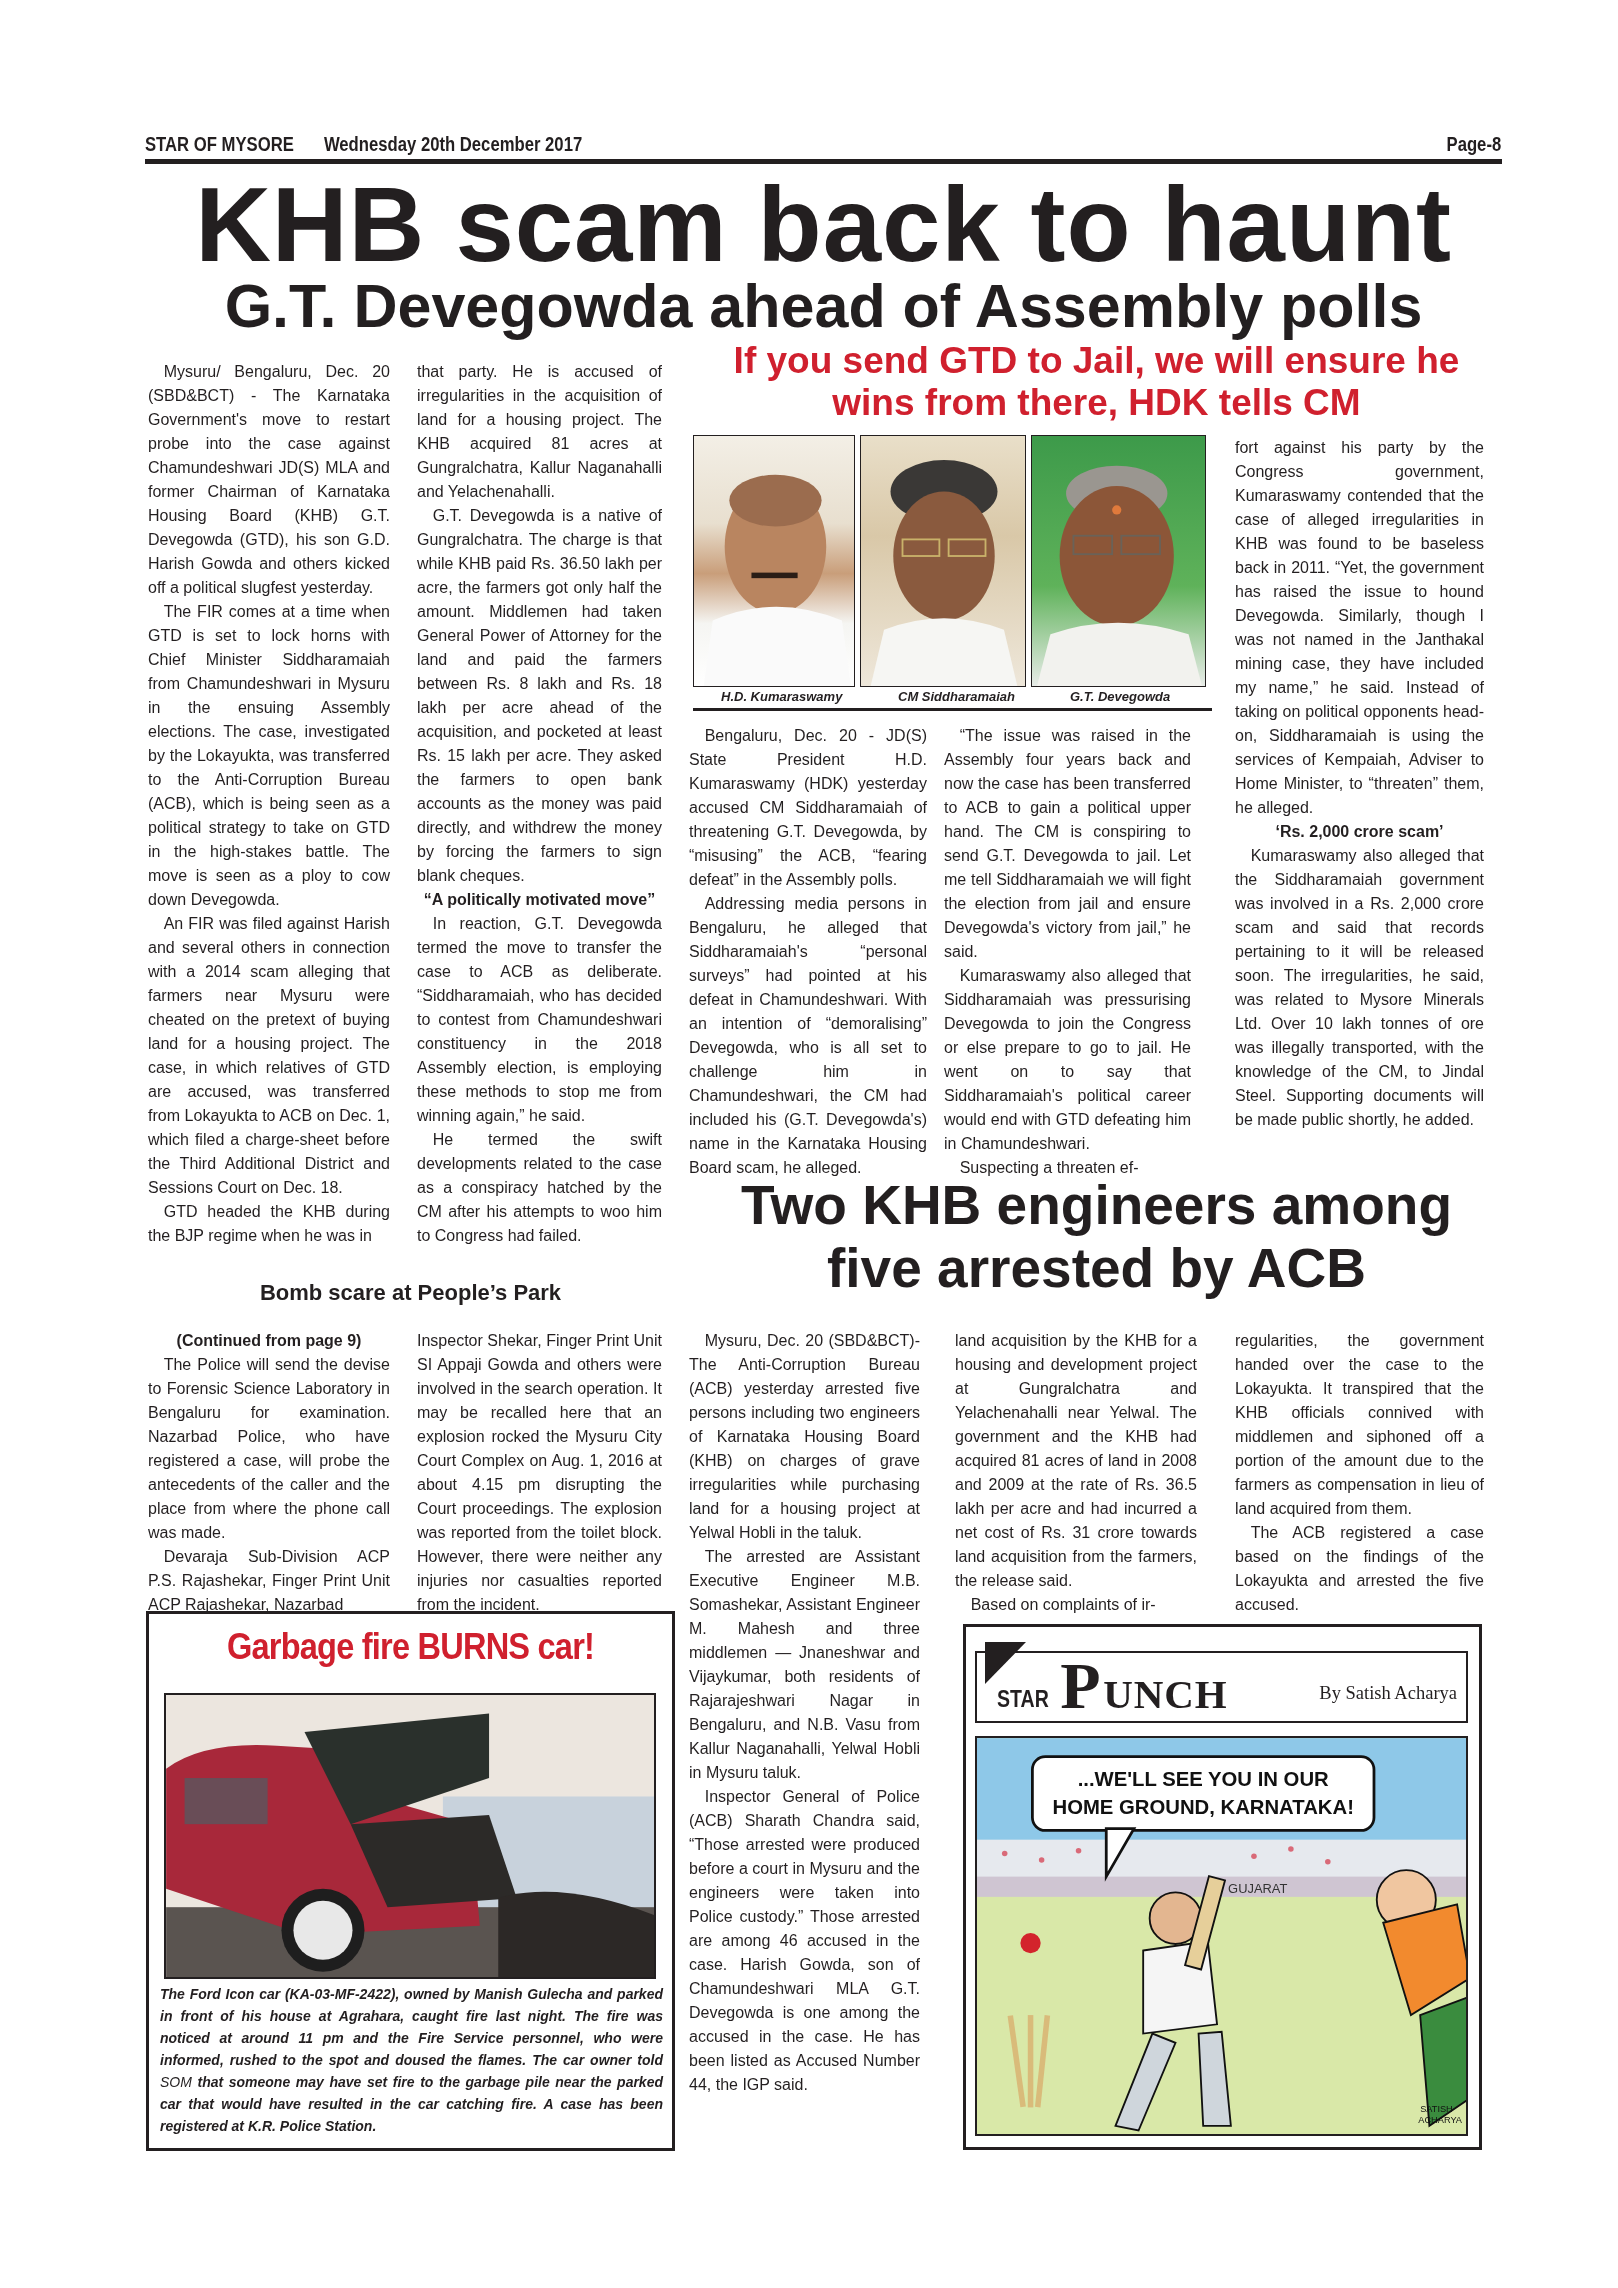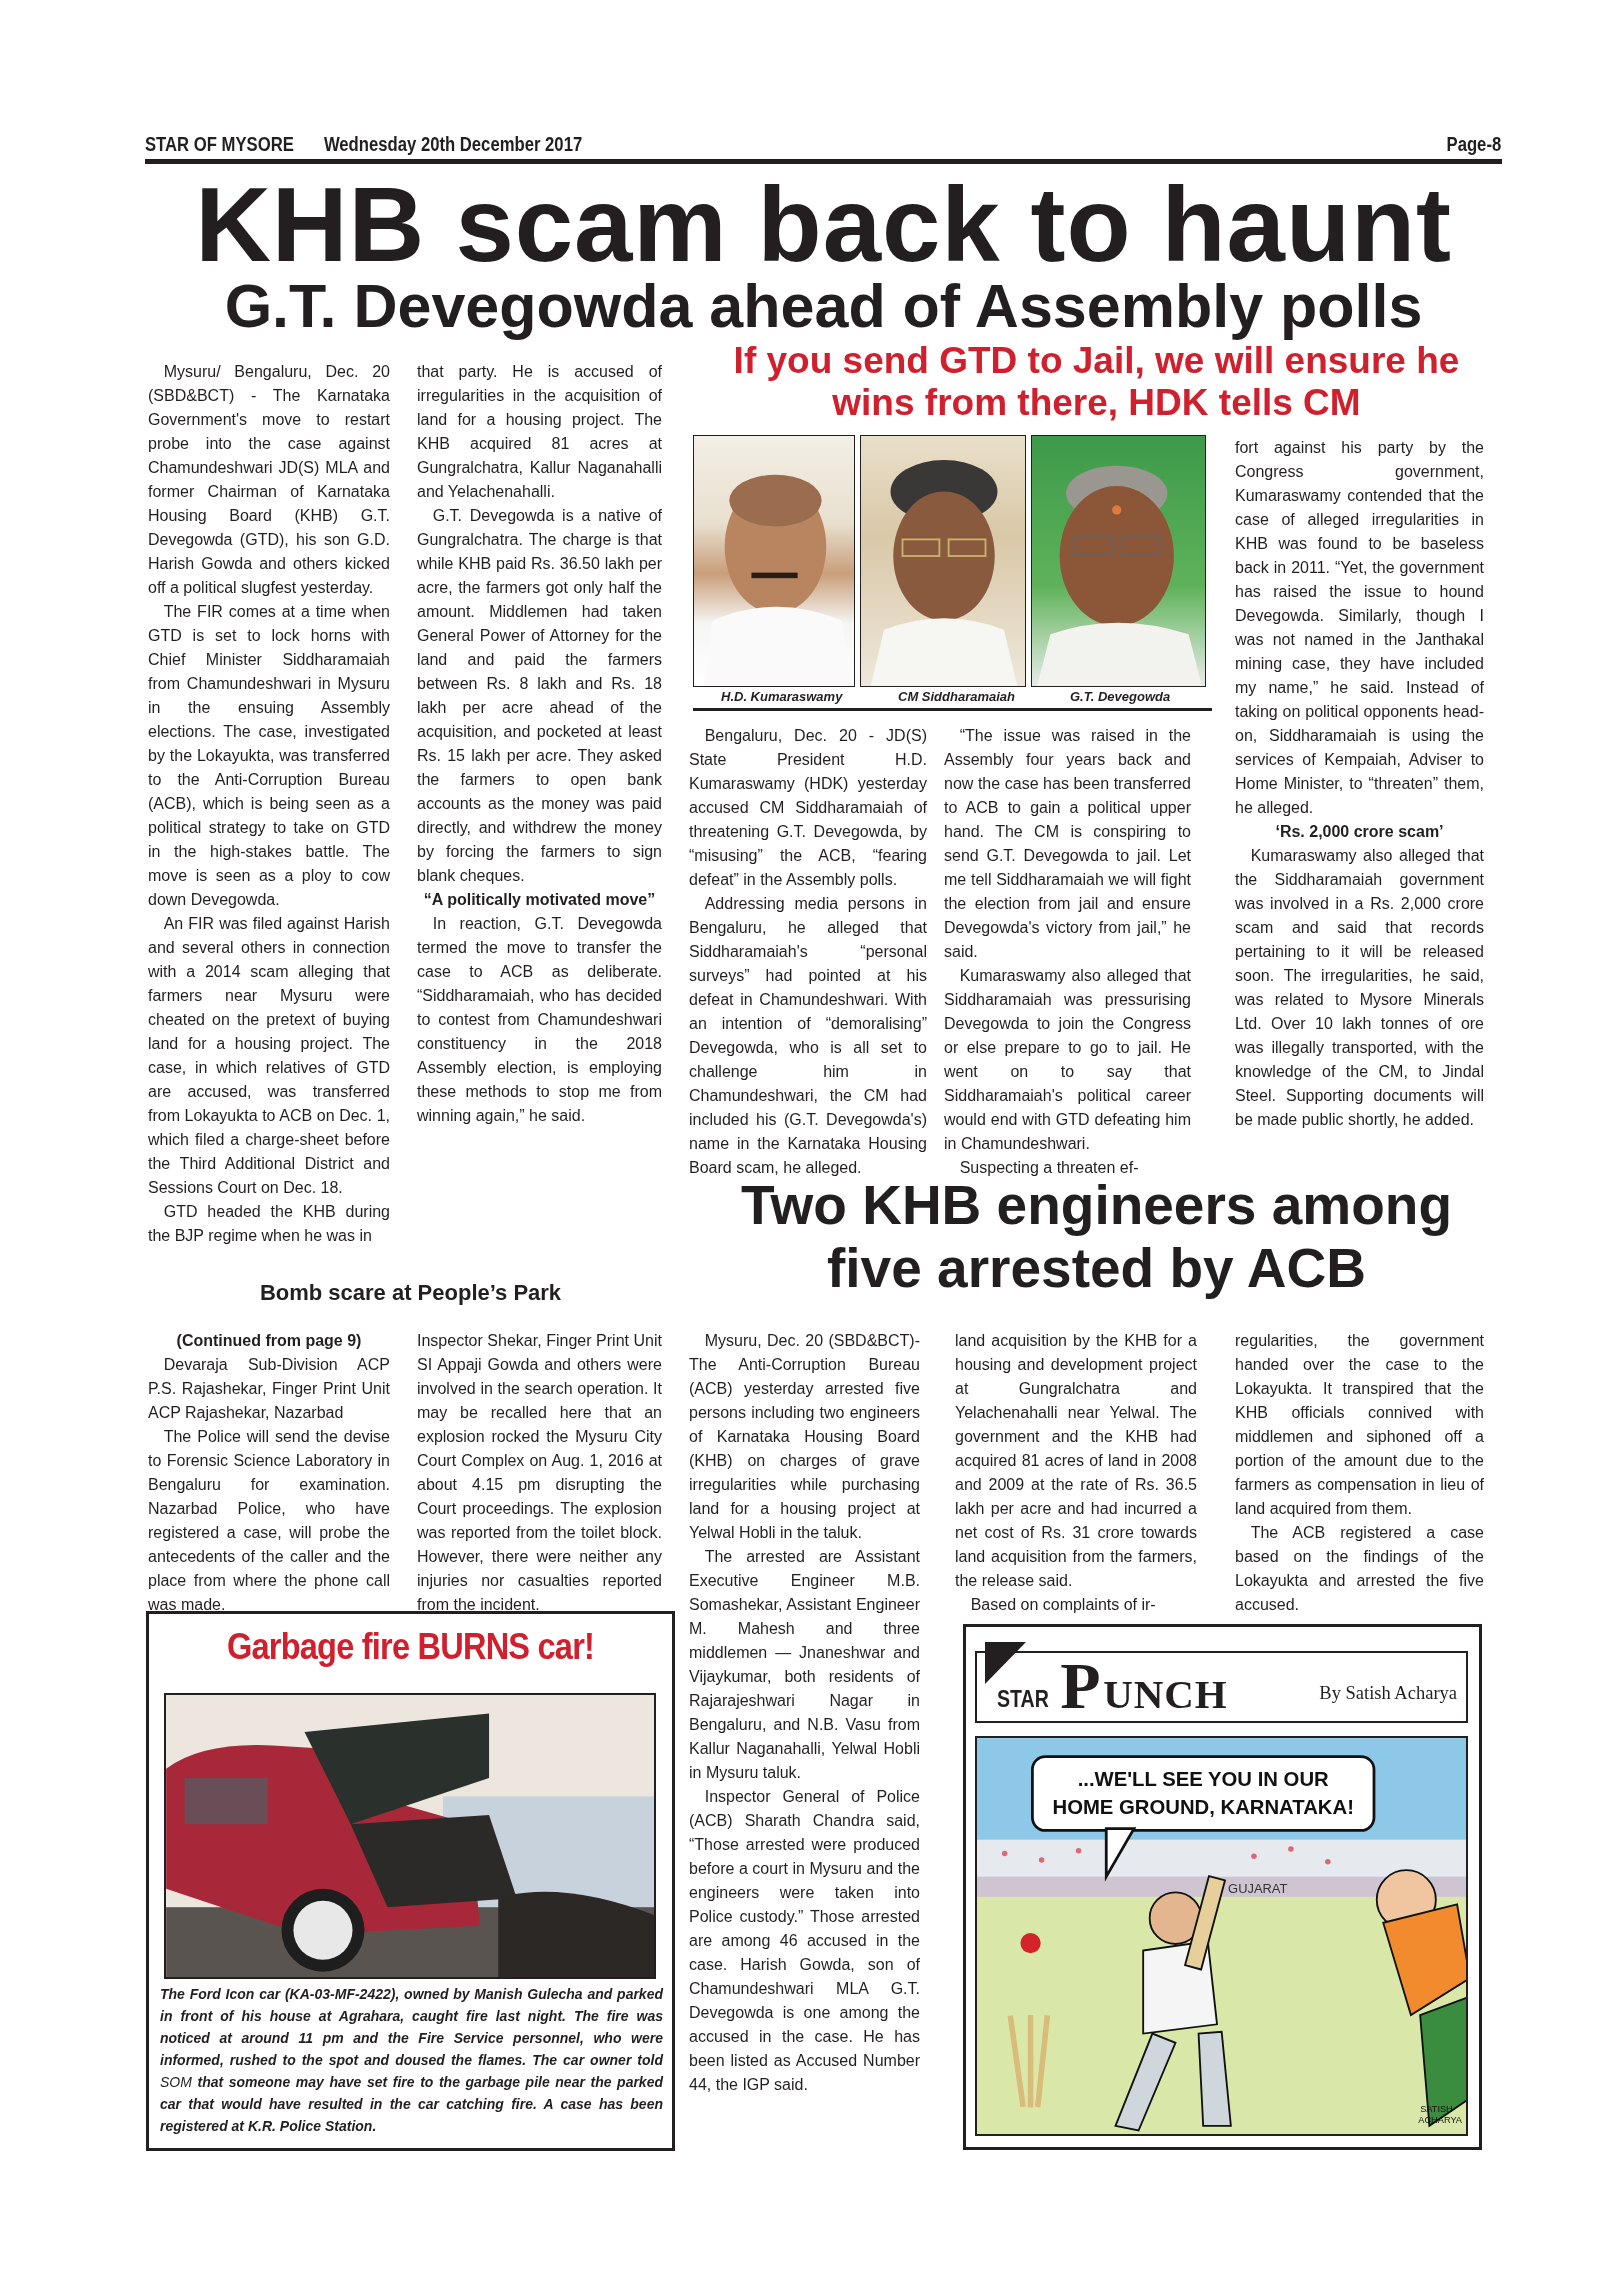--- a/index.html
+++ b/index.html
@@ -73,20 +73,21 @@
   <p>The FIR comes at a time when GTD is set to lock horns with Chief Minister Siddharamaiah from Chamundeshwari in Mysuru in the ensuing Assembly elections. The case, investigated by the Lokayukta, was transferred to the Anti-Corruption Bureau (ACB), which is being seen as a political strategy to take on GTD in the high-stakes battle. The move is seen as a ploy to cow down Devegowda.</p>
   <p>An FIR was filed against Harish and several others in connection with a 2014 scam alleging that farmers near Mysuru were cheated on the pretext of buying land for a housing project. The case, in which relatives of GTD are accused, was transferred from Lokayukta to ACB on Dec. 1, which filed a charge-sheet before the Third Additional District and Sessions Court on Dec. 18.</p>
   <p>GTD headed the KHB during the BJP regime when he was in</p>
 </div>
 
 <div class="abs col" style="left:417px; top:349px; width:245px;">
   <p class="noindent">that party. He is accused of irregularities in the acquisition of land for a housing project. The KHB acquired 81 acres at Gungralchatra, Kallur Naganahalli and Yelachenahalli.</p>
   <p>G.T. Devegowda is a native of Gungralchatra. The charge is that while KHB paid Rs. 36.50 lakh per acre, the farmers got only half the amount. Middlemen had taken General Power of Attorney for the land and paid the farmers between Rs. 8 lakh and Rs. 18 lakh per acre ahead of the acquisition, and pocketed at least Rs. 15 lakh per acre. They asked the farmers to open bank accounts as the money was paid directly, and withdrew the money by forcing the farmers to sign blank cheques.</p>
   <p class="sub">“A politically motivated move”</p>
   <p>In reaction, G.T. Devegowda termed the move to transfer the case to ACB as deliberate. “Siddharamaiah, who has decided to contest from Chamundeshwari constituency in the 2018 Assembly election, is employing these methods to stop me from winning again,” he said.</p>
+  <p>He termed the swift developments related to the case as a conspiracy hatched by the CM after his attempts to woo him to Congress had failed.</p>
 </div>
 
 <div class="abs red-hl">If you send GTD to Jail, we will ensure he wins from there, HDK tells CM</div>
 
 <div class="abs photo" style="left:693px; top:435px; width:162px; height:252px; background: linear-gradient(180deg,#f3efe6 0%,#e8dfcf 35%,#c99e7a 55%,#f5f5f2 75%,#ffffff 100%);">
   <svg width="162" height="252" viewBox="0 0 175 273">
     <ellipse cx="88" cy="120" rx="55" ry="72" fill="#b98560"></ellipse>
     <ellipse cx="88" cy="70" rx="50" ry="28" fill="#9b6c4e"></ellipse>
     <rect x="62" y="148" width="50" height="6" fill="#2a1d16"></rect>
     <path d="M10 273 L20 200 Q88 170 160 200 L170 273 Z" fill="#fafafa"></path>
@@ -134,22 +135,22 @@
   <p class="noindent">fort against his party by the Congress government, Kumaraswamy contended that the case of alleged irregularities in KHB was found to be baseless back in 2011. “Yet, the government has raised the issue to hound Devegowda. Similarly, though I was not named in the Janthakal mining case, they have included my name,” he said.  Instead of taking on political opponents head-on, Siddharamaiah is using the services of Kempaiah, Adviser to Home Minister, to “threaten” them, he alleged.</p>
   <p class="sub">‘Rs. 2,000 crore scam’</p>
   <p>Kumaraswamy also alleged that the Siddharamaiah government was involved in a Rs. 2,000 crore scam and said that records pertaining to it will be released soon. The irregularities, he said, was related to Mysore Minerals Ltd. Over 10 lakh tonnes of ore was illegally transported, with the knowledge of the CM, to Jindal Steel. Supporting documents will be made public shortly, he added.</p>
 </div>
 
 <div class="abs hl3">Two KHB engineers among five arrested by ACB</div>
 
 <div class="abs bomb-hl">Bomb scare at People’s Park</div>
 <div class="abs col" style="left:148px; top:1318px; width:242px;">
   <p class="sub">(Continued from page 9)</p>
+  <p>The Police will send the devise to Forensic Science Laboratory in Bengaluru for examination. Nazarbad Police, who have registered a case, will probe the antecedents of the caller and the place from where the phone call was made.</p>
   <p>Devaraja Sub-Division ACP P.S. Rajashekar, Finger Print Unit ACP Rajashekar, Nazarbad</p>
-  <p>The Police will send the devise to Forensic Science Laboratory in Bengaluru for examination. Nazarbad Police, who have registered a case, will probe the antecedents of the caller and the place from where the phone call was made.</p>
 </div>
 <div class="abs col" style="left:417px; top:1318px; width:245px;">
   <p class="noindent">Inspector Shekar, Finger Print Unit SI Appaji Gowda and others were involved in the search operation. It may be recalled here that an explosion rocked the Mysuru City Court Complex on Aug. 1, 2016 at about 4.15 pm disrupting the Court proceedings. The explosion was reported from the toilet block. However, there were neither any injuries nor casualties reported from the incident.</p>
 </div>
 
 <div class="abs gbox">
   <div class="gbox-hl">Garbage fire BURNS car!</div>
   <div class="gbox-photo">
     <svg width="492" height="286" viewBox="0 0 533 310">
       <rect width="533" height="310" fill="#ece6df"></rect>

